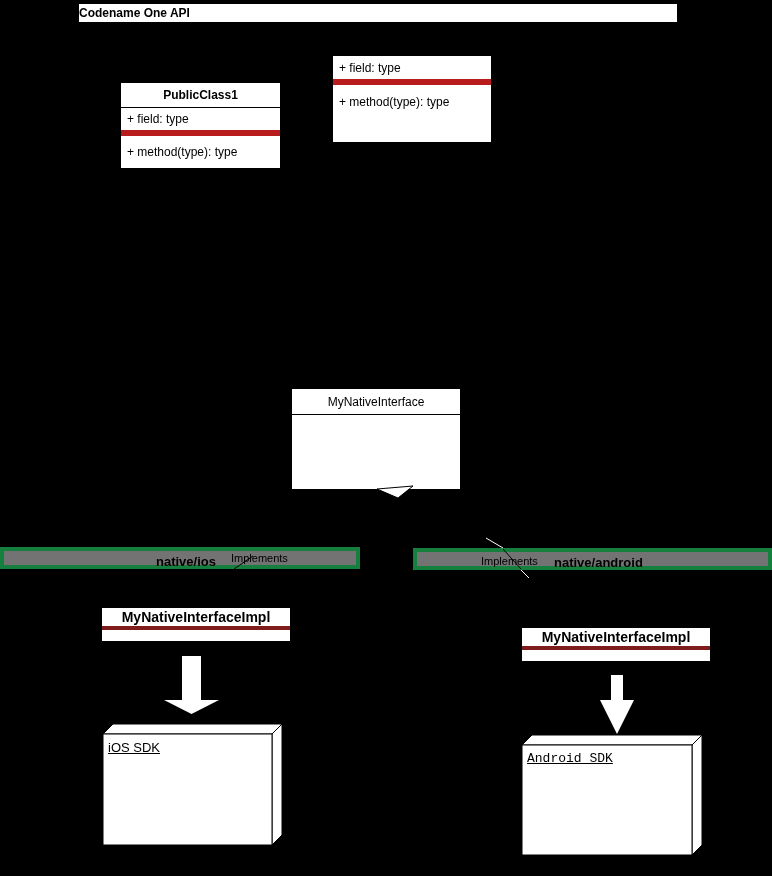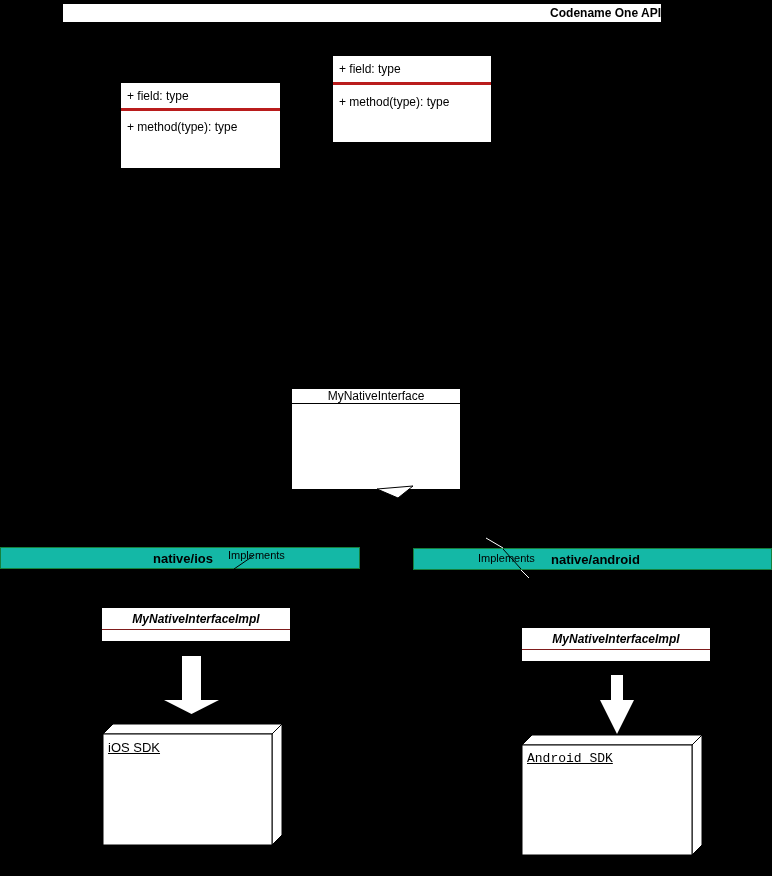--- a/index.html
+++ b/index.html
@@ -3,64 +3,65 @@
 <meta charset="utf-8">
 <style>
   html,body{margin:0;padding:0;background:#000;}
   #canvas{
     position:relative;width:772px;height:876px;background:#000;overflow:hidden;
     font-family:"Liberation Sans", sans-serif;color:#000;
   }
   .abs{position:absolute;}
   .whitebox{background:#fff;border:1px solid #000;box-sizing:border-box;}
   
-  .header-bar{left:62px;top:3px;width:600px;height:20px;display:flex;align-items:center;justify-content:flex-end;
+  .header-bar{left:78px;top:3px;width:600px;height:20px;display:flex;align-items:center;justify-content:flex-start;
     font-weight:bold;font-size:12px;}
   
   .uml-class{background:#fff;border:1px solid #000;box-sizing:border-box;}
   .uml-title{display:flex;align-items:center;justify-content:center;font-weight:bold;font-size:12px;
     border-bottom:1px solid #000;box-sizing:border-box;}
   .uml-title.regular{font-weight:normal;}
   .uml-row{display:flex;align-items:center;padding-left:6px;font-size:12px;box-sizing:border-box;}
-  .uml-row.divided{border-bottom:3px solid #b91c1c;}
+  .uml-row.divided{border-bottom:6px solid #b91c1c;}
   .uml-freebody{padding:3px 0 0 5px;font-size:12px;line-height:27px;white-space:nowrap;}
   
-  .pkg-bar{background:#14b8a6;border:1px solid #15803d;box-sizing:border-box;}
+  .pkg-bar{background:#737373;border:4px solid #15803d;box-sizing:border-box;}
   .pkg-title{position:absolute;font-weight:bold;font-size:13px;top:3px;}
   .impl-label{position:absolute;font-size:11px;top:1px;}
   
   .impl-box{background:#fff;border:1px solid #000;box-sizing:border-box;}
-  .impl-title{height:22px;display:flex;align-items:center;justify-content:center;font-weight:bold;font-size:12px;
-    border-bottom:1px solid #7f1d1d;box-sizing:border-box;font-style:italic;}
+  .impl-title{height:22px;display:flex;align-items:center;justify-content:center;font-weight:bold;font-size:14px;
+    border-bottom:4px solid #7f1d1d;box-sizing:border-box;}
   .impl-strip{height:11px;}
   
   .sdk-label{position:absolute;font-size:13px;text-decoration:underline;}
   #overlay{position:absolute;left:0;top:0;pointer-events:none;z-index:5;}
 </style>
 </head>
 <body>
 
 <div id="canvas">
 
   <div class="abs whitebox header-bar">
     <span>Codename One API</span>
   </div>
 
   <div class="abs uml-class" style="left:120px;top:82px;width:161px;height:87px;">
+    <div class="uml-title" style="height:25px;">PublicClass1</div>
     <div class="uml-row divided" style="height:28px;">+ field: type</div>
     <div class="uml-row" style="height:32px;">+ method(type): type</div>
   </div>
 
   <div class="abs uml-class" style="left:332px;top:55px;width:160px;height:88px;">
     <div class="uml-row divided" style="height:29px;">+ field: type</div>
     <div class="uml-row" style="height:33px;">+ method(type): type</div>
   </div>
 
   <div class="abs uml-class" style="left:291px;top:388px;width:170px;height:102px;">
-    <div class="uml-title regular" style="height:15px;">MyNativeInterface</div>
+    <div class="uml-title regular" style="height:26px;">MyNativeInterface</div>
   </div>
 
   <div class="abs pkg-bar" style="left:0px;top:547px;width:360px;height:22px;">
     <span class="pkg-title" style="left:152px;">native/ios</span>
     <span class="impl-label" style="left:227px;">Implements</span>
   </div>
 
   <div class="abs pkg-bar" style="left:413px;top:548px;width:359px;height:22px;">
     <span class="impl-label" style="left:64px;top:3px;">Implements</span>
     <span class="pkg-title" style="left:137px;">native/android</span>

